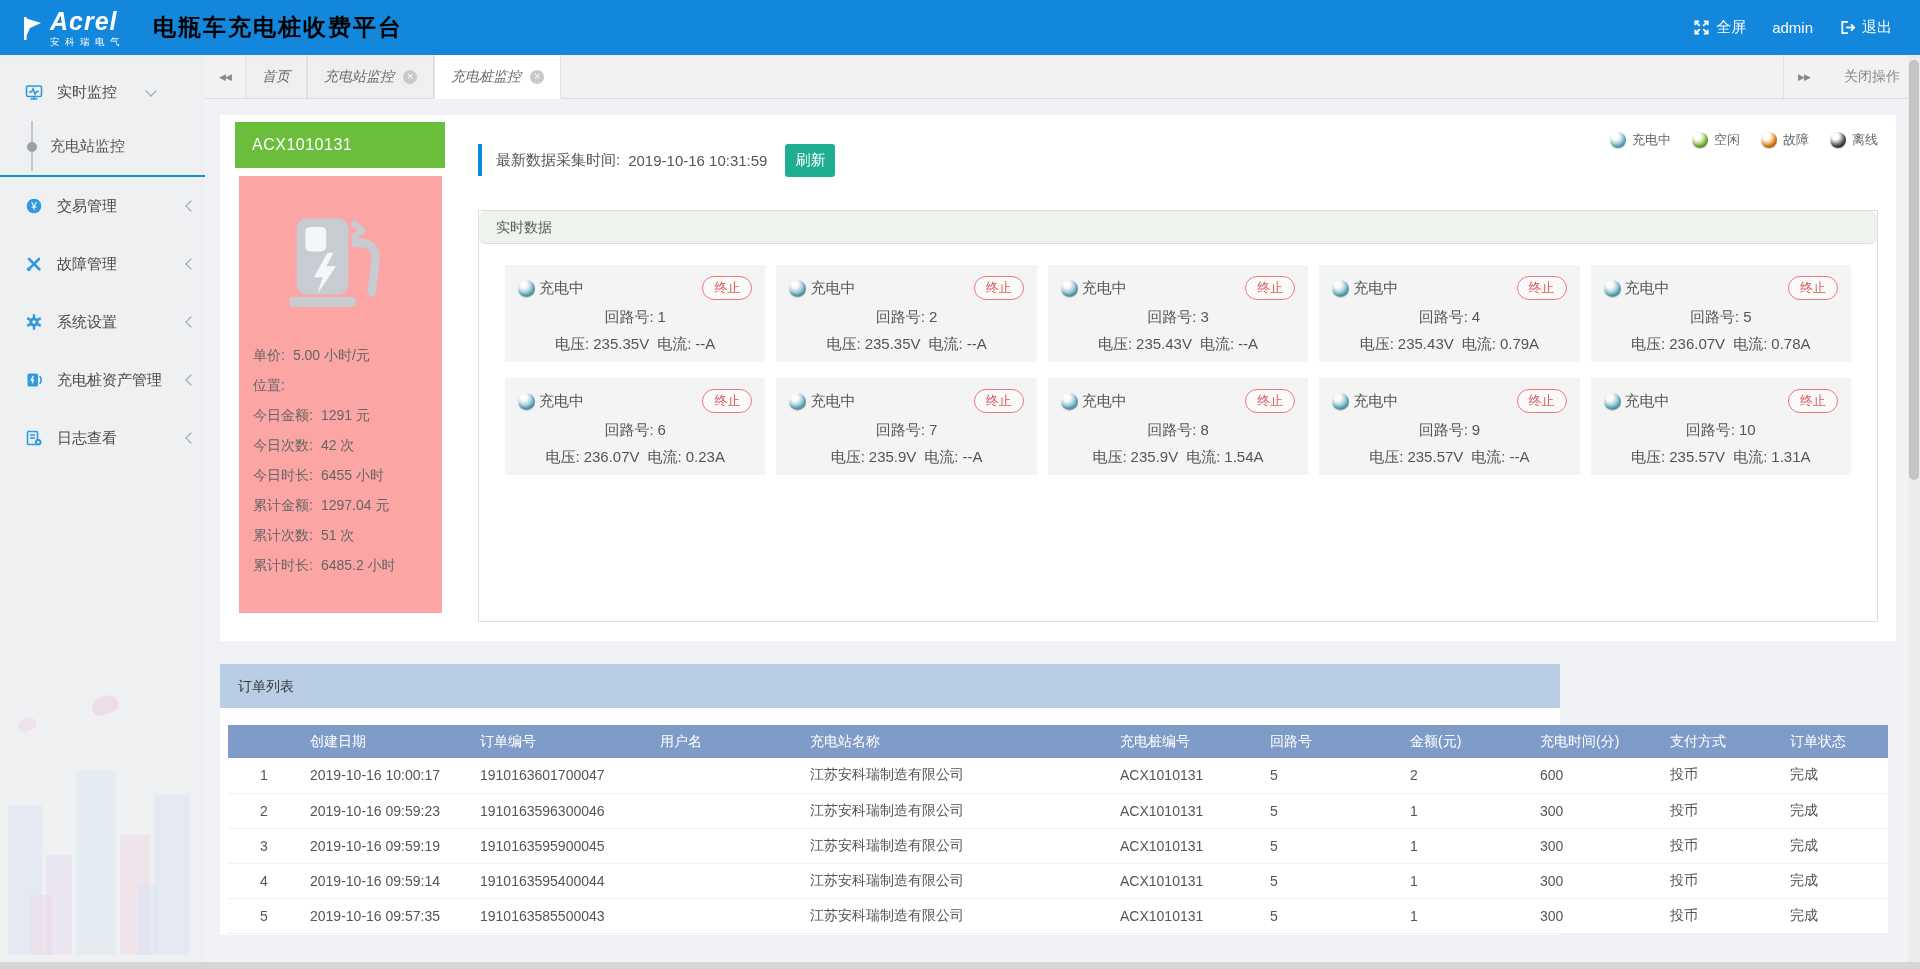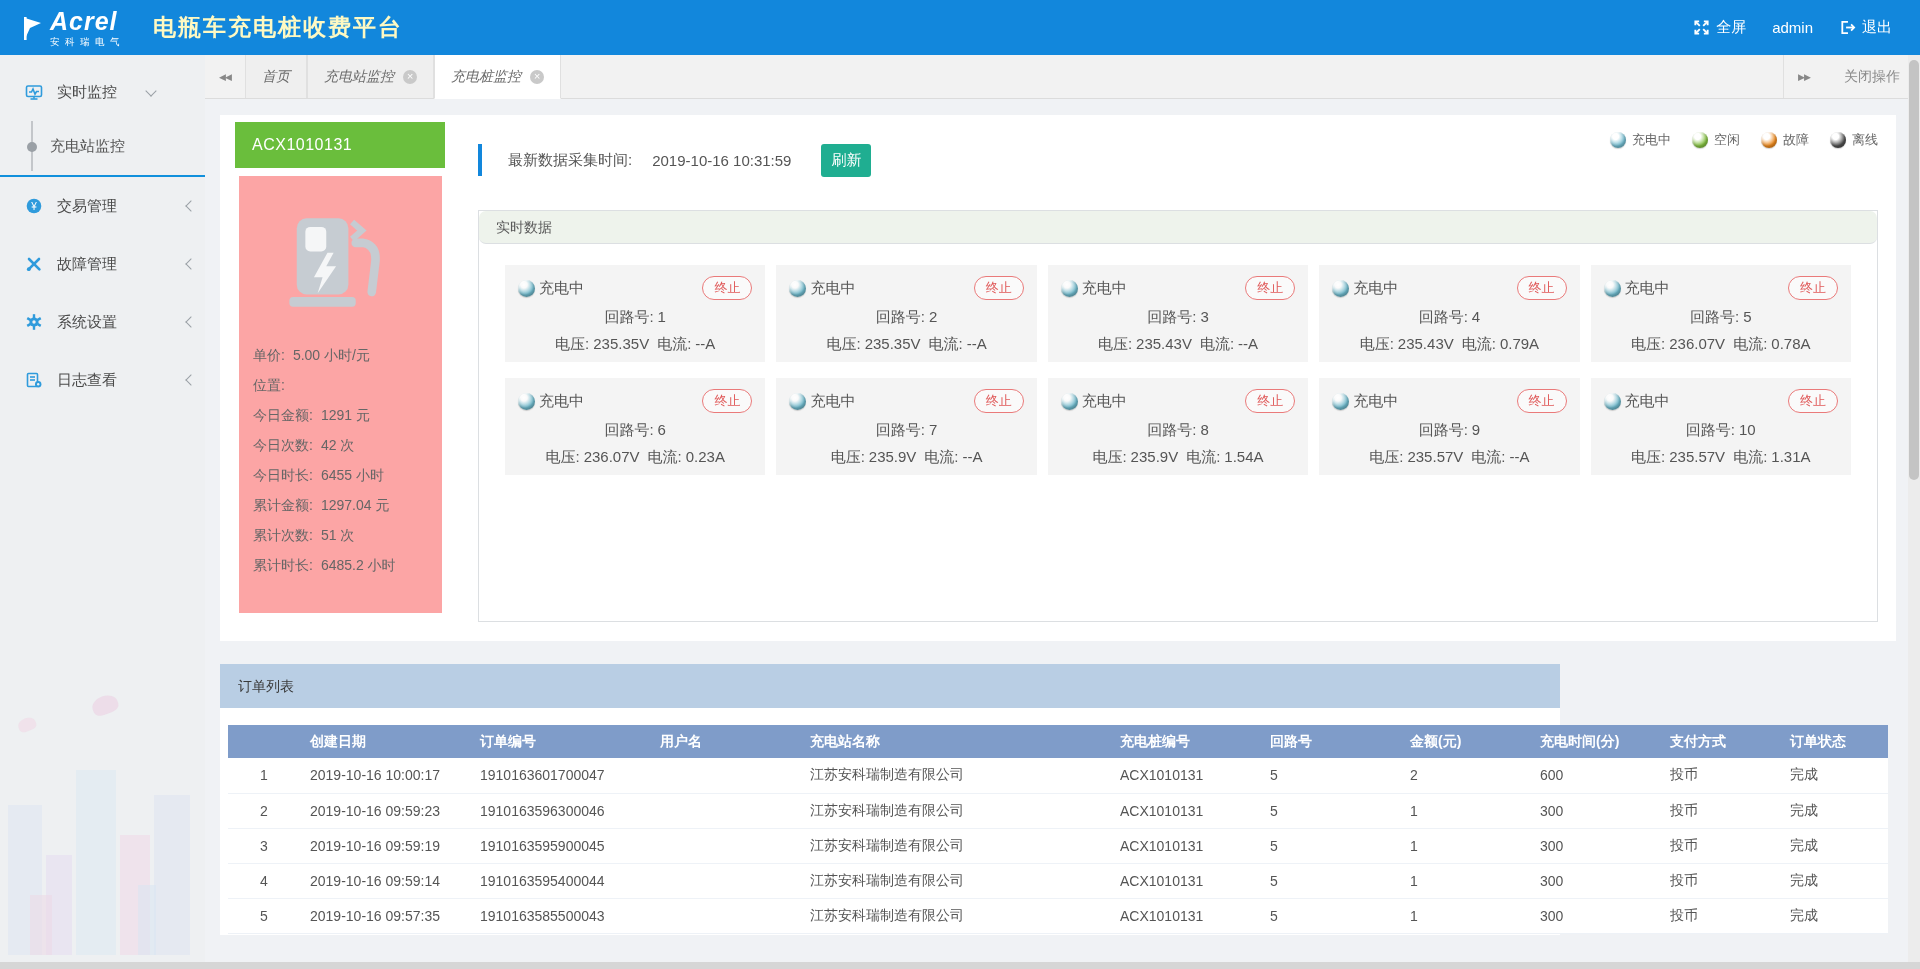--- a/index.html
+++ b/index.html
@@ -6,21 +6,21 @@
   body { margin:0; font-family:"Liberation Sans","DejaVu Sans",sans-serif; color:#555; }
   #app { position:relative; width:1920px; height:969px; background:#f0f2f5; overflow:hidden; }
 
   
   .top-header { position:absolute; left:0; top:0; width:1920px; height:55px; background:#1287dc; display:flex; align-items:center; }
   .logo { display:flex; align-items:center; margin-left:22px; }
   .logo-mark { margin-right:6px; }
   .logo-texts { display:flex; flex-direction:column; line-height:1; }
   .logo-brand { color:#fff; font-size:25px; font-weight:bold; font-style:italic; letter-spacing:1px; }
   .logo-sub { color:#fff; font-size:9.5px; letter-spacing:5.5px; margin-top:3px; }
-  .app-title { color:#fef9c3; font-size:23px; font-weight:bold; margin-left:28px; letter-spacing:2px; }
+  .app-title { color:#000000; font-size:23px; font-weight:bold; margin-left:28px; letter-spacing:2px; }
   .header-right { margin-left:auto; display:flex; align-items:center; gap:10px; margin-right:20px; color:#fff; font-size:15px; }
   .hdr-btn { display:flex; align-items:center; gap:6px; padding:6px 8px; cursor:pointer; }
 
   
   .sidebar { position:absolute; left:0; top:55px; width:205px; height:907px; background:#eef0f2; padding-top:8px; overflow:hidden; }
   .side-group { border-bottom:2px solid #1190dc; padding-bottom:4px; }
   .side-item { position:relative; height:58px; display:flex; align-items:center; padding-left:25px; font-size:15px; color:#4a4a4a; cursor:pointer; }
   .side-item .s-icon { width:18px; height:18px; margin-right:14px; flex:0 0 18px; }
   .side-sub { position:relative; height:50px; display:flex; align-items:center; padding-left:50px; font-size:15px; color:#555; cursor:pointer; }
   .guide { position:absolute; left:31px; top:0; bottom:0; width:2px; background:#c3c6ca; }
@@ -51,21 +51,21 @@
   
   .pile-card { position:absolute; left:15px; top:7px; width:210px; }
   .pile-head { height:46px; background:#6abe3c; color:#fff; font-size:16px; line-height:46px; padding-left:17px; letter-spacing:.5px; }
   .pile-body { margin:8px 3px 0 4px; background:#fca5a5; height:437px; padding:10px 14px; }
   .pile-icon { display:block; margin:20px auto 16px; }
   .stat-row { display:flex; font-size:14px; color:#666; line-height:30px; white-space:nowrap; }
   .stat-label { margin-right:8px; }
 
   
   .right-region { position:absolute; left:258px; top:0; width:1400px; height:526px; }
-  .collect-row { position:absolute; left:0; top:28px; height:34px; display:flex; align-items:center;gap:12px; }
+  .collect-row { position:absolute; left:0; top:28px; height:34px; display:flex; align-items:center; }
   .accent-bar { width:4px; height:32px; background:#1287dc; margin-right:14px; }
   .collect-label, .collect-time { font-size:15px; color:#555; }
   .collect-time { margin-left:8px; }
   .refresh-btn { margin-left:18px; background:#1fae91; color:#fff; border:none; font-size:15px; padding:7px 10px; border-radius:3px; cursor:pointer; font-family:inherit; }
   .legend { position:absolute; right:0; top:16px; display:flex; align-items:center; gap:21px; }
   .legend-item { display:flex; align-items:center; gap:6px; font-size:13px; color:#666; }
   .lg-dot, .st-dot { width:16px; height:16px; border-radius:50%;
      background:radial-gradient(circle at 35% 28%, #ffffff 0%, rgba(255,255,255,.55) 20%, var(--dot,#74bdd1) 62%);
      box-shadow: inset -1px -2px 3px rgba(0,0,0,.28), inset 1px 1px 1px rgba(255,255,255,.65), 0 1px 1px rgba(0,0,0,.18); }
   .rt-box { position:absolute; left:0; top:95px; width:1400px; height:412px; border:1px solid #dcdfe2; background:#fff; }
@@ -77,21 +77,21 @@
   .st-dot { width:17px; height:17px; }
   .terminate { border:1px solid #ea7a7a; color:#e05a5a; background:rgba(255,255,255,.55); border-radius:12px; font-size:13px; padding:2px 11px; cursor:pointer; font-family:inherit; }
   .cc-line { text-align:center; font-size:15px; color:#555; margin-top:8px; white-space:nowrap; }
   .cc-line .sep { display:inline-block; width:8px; }
   .cc-line .gap4 { display:inline-block; width:4px; }
 
   
   .orders-panel { position:absolute; left:15px; top:565px; width:1340px; height:271px; background:#fff; }
   .orders-band { height:44px; background:#b9cee4; font-size:14px; color:#3a3a3a; line-height:44px; padding-left:18px; }
   .orders-table { width:1660px; margin:17px 8px 0 8px; border-collapse:collapse; table-layout:fixed; font-size:14px; }
-  .orders-table th { background:#7f9cc9; color:#fff; font-weight:bold; height:33px; text-align:left; padding:0 10px; }
+  .orders-table th { background:#7f9cc9; color:#fff; font-weight:normal; height:33px; text-align:left; padding:0 10px; }
   .orders-table th.blank { padding:0; }
   .orders-table td { height:35px; color:#555; padding:0 10px; border-bottom:1px solid #eef2f7; background:#fff; }
   .orders-table td.idx { text-align:center; padding:0; }
 
   .footer { position:absolute; left:15px; top:837px; width:1676px; height:26px; background:#fff; font-size:13px; color:#98a0a8; display:flex; align-items:center; justify-content:flex-end; padding-right:16px; gap:5px; }
   .footer .brand { color:#1287dc; }
 
   
   .v-track { position:absolute; right:0; top:55px; width:12px; height:907px; background:#ececec; }
   .v-thumb { position:absolute; right:1px; top:5px; width:10px; height:420px; background:#c4c4c4; border-radius:5px; }
@@ -199,20 +199,29 @@
           <rect x="7.8" y="1.2" width="2.4" height="4" transform="rotate(240 9 9)"></rect>
           <rect x="7.8" y="1.2" width="2.4" height="4" transform="rotate(300 9 9)"></rect>
           <circle cx="9" cy="9" r="4.6"></circle>
         </g>
         <circle cx="9" cy="9" r="1.7" fill="#eef0f2"></circle>
       </svg>
       <span>系统设置</span>
       <i class="chev left"></i>
     </div>
 
+    <div class="side-item">
+      <svg class="s-icon" viewBox="0 0 18 18">
+        <rect x="2.5" y="2.5" width="10.5" height="13" rx="1.5" fill="#2f9bdc"></rect>
+        <polyline points="8.4,5 6.2,9 8.4,9 7.2,12.2" stroke="#ffffff" stroke-width="1.3" fill="none"></polyline>
+        <path d="M14.8,5 q2.6,4 0,8" stroke="#2f9bdc" stroke-width="1.6" fill="none"></path>
+      </svg>
+      <span>充电桩资产管理</span>
+      <i class="chev left"></i>
+    </div>
 
     <div class="side-item">
       <svg class="s-icon" viewBox="0 0 18 18">
         <g stroke="#2f9bdc" stroke-width="1.6" fill="none">
           <rect x="2.5" y="2.5" width="10" height="13" rx="1"></rect>
           <line x1="5" y1="6" x2="10" y2="6"></line>
             <line x1="5" y1="9" x2="10" y2="9"></line>
         </g>
         <circle cx="13.2" cy="13.2" r="3.2" fill="#2f9bdc"></circle>
         <circle cx="13.2" cy="13.2" r="1.2" fill="#eef0f2"></circle>

